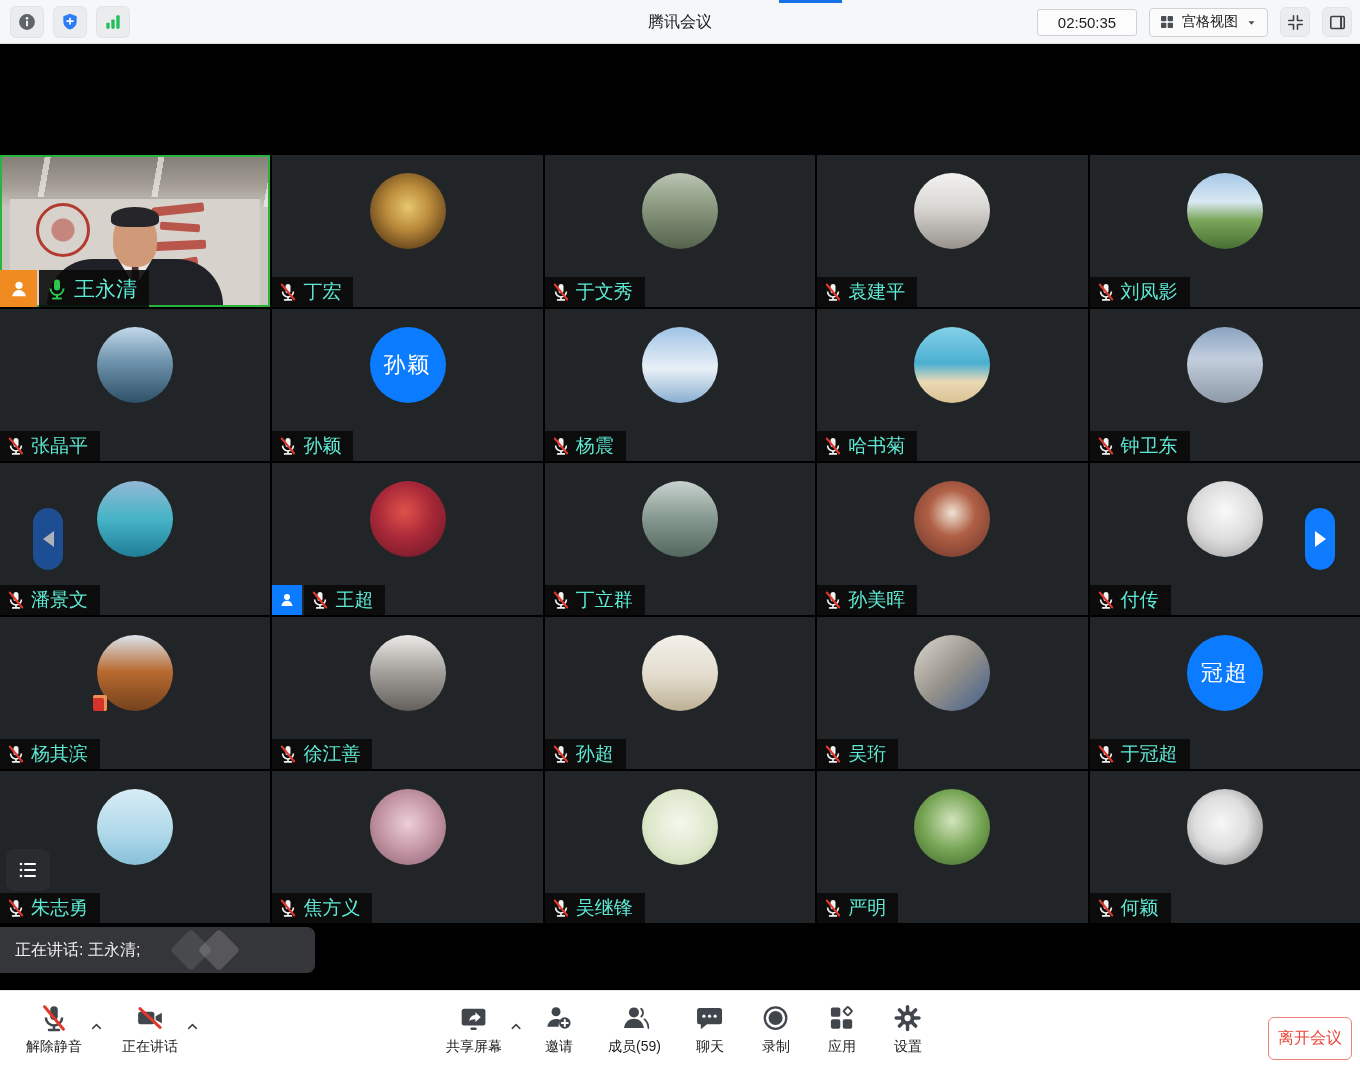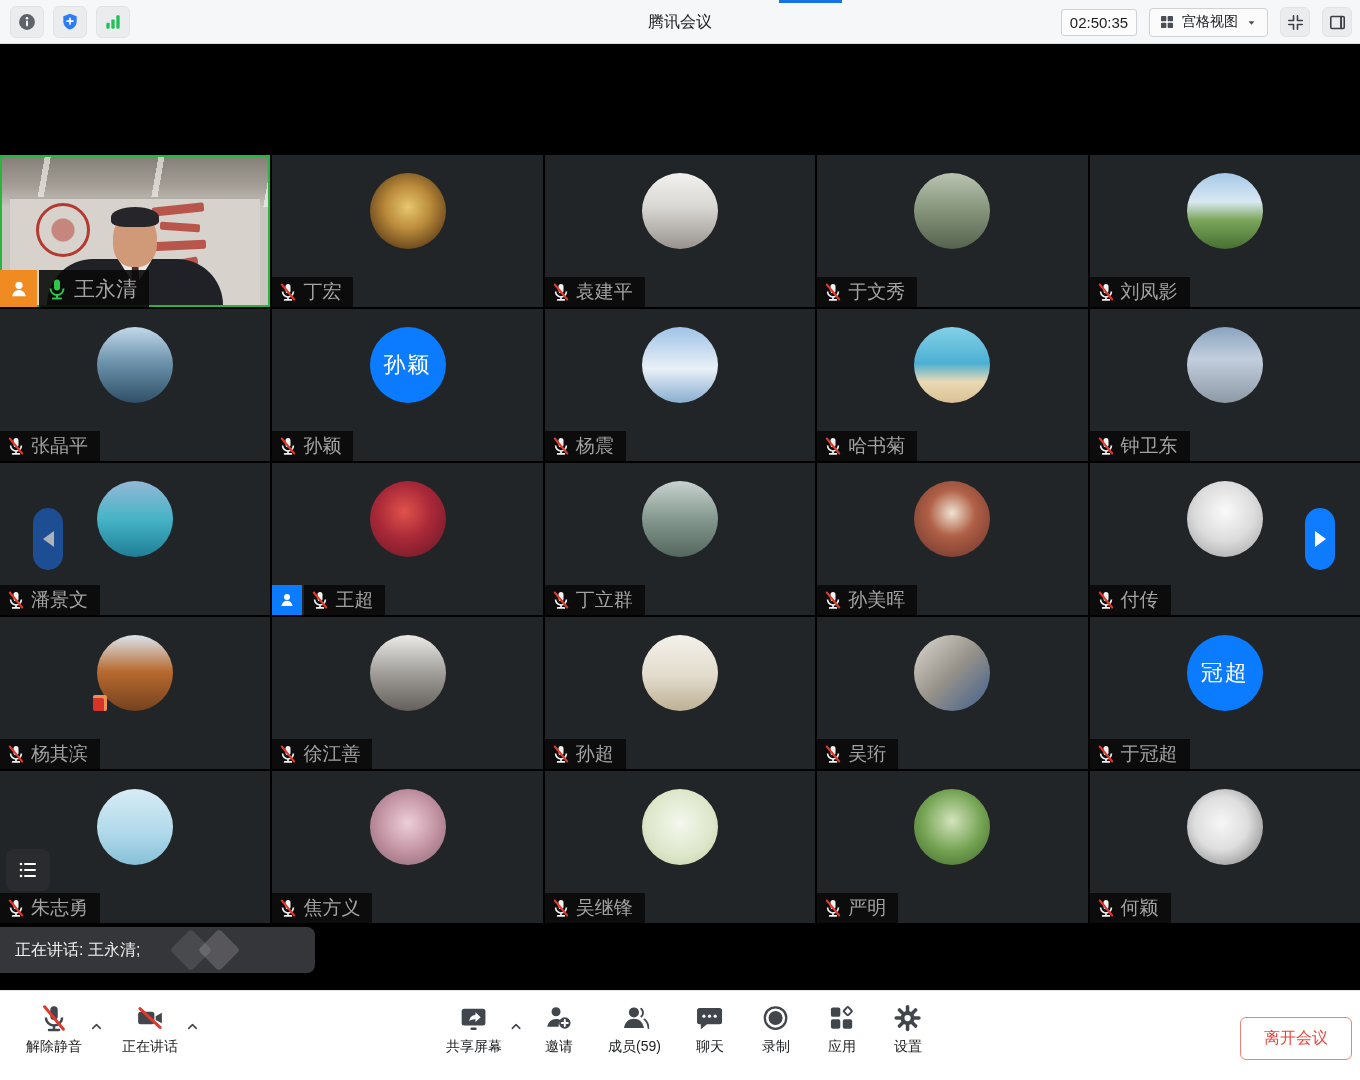--- a/index.html
+++ b/index.html
@@ -9,21 +9,21 @@
 
   
   .topbar { position:relative; height:44px; background:#f6f7f8; border-bottom:1px solid #dcdde0; flex:none; z-index:5; }
   .top-accent { position:absolute; top:0; left:779px; width:63px; height:3px; background:#1673e6; }
   .tb-left-icons { position:absolute; left:10px; top:6px; display:flex; gap:9px; }
   .chipbtn { width:34px; height:32px; border-radius:6px; background:#ebecee; border:1px solid #e2e3e5;
              display:flex; align-items:center; justify-content:center; cursor:pointer; }
   .topbar-title { position:absolute; left:0; right:0; top:0; height:36px; line-height:44px;
                   text-align:center; font-size:16px; color:#17181a; }
   .tb-right { position:absolute; right:8px; top:0; height:44px; display:flex; align-items:center; gap:12px; }
-  .timerbox { width:76px; height:27px; border:1px solid #cfd1d4; background:#fcfcfd; border-radius:3px;
+  .timerbox { width:100px; height:27px; border:1px solid #cfd1d4; background:#fcfcfd; border-radius:3px;
               font-size:15px; color:#1c1d1f; display:flex; align-items:center; justify-content:center; }
   .viewbtn { height:29px; border:1px solid #cfd1d4; background:#fbfbfc; border-radius:4px; padding:8px 9px;
              display:flex; align-items:center; gap:7px; font-size:14px; color:#17181a; cursor:pointer; }
   .sqbtn { width:30px; height:30px; border-radius:6px; background:#ebecee; border:1px solid #e2e3e5;
            display:flex; align-items:center; justify-content:center; cursor:pointer; color:#3c4046; }
 
   
   .stage { position:relative; height:946px; background:#000; flex:none; overflow:hidden; }
   .grid { position:absolute; left:0; right:0; top:111px; display:grid;
           grid-template-columns:repeat(5,1fr); grid-auto-rows:152px; gap:2px; }
@@ -40,21 +40,21 @@
   .label-row { position:absolute; left:0; bottom:0; display:flex; align-items:flex-end; gap:2px; }
   .badge { width:30px; height:30px; display:flex; align-items:center; justify-content:center; flex:none; }
   .badge.host { background:#ef8b20; }
   .badge.cohost { background:#0b7bff; }
   .badge svg { width:18px; height:18px; }
   .plabel { height:30px; background:rgba(10,10,10,.9); display:flex; align-items:center;
             gap:5px; padding:0 12px 0 6px; }
   .plabel .mic { width:20px; height:20px; flex:none; }
   .mic-off { color:#f2f2f2; }
   .mic-on  { color:#2bc84c; }
-  .pname { color:#a3a3a3; font-size:19px; white-space:nowrap; }
+  .pname { color:#5eead4; font-size:19px; white-space:nowrap; }
 
   .tile.video .badge { width:37px; height:37px; }
   .tile.video .badge svg { width:22px; height:22px; }
   .tile.video .plabel { height:37px; }
   .tile.video .plabel .mic { width:24px; height:24px; }
   .tile.video .pname { font-size:21px; }
 
   
   .scene { position:absolute; inset:2px; background:#c9c5bf; overflow:hidden; }
   .ceiling { position:absolute; left:0; right:0; top:0; height:34%;
@@ -105,21 +105,21 @@
   .toolbar { position:relative; height:106px; background:#fff; border-top:1px solid #e3e4e6; flex:none; }
   .tb-left { position:absolute; left:10px; top:10px; display:flex; align-items:flex-start; }
   .tb-center { position:absolute; left:50.4%; top:10px; transform:translateX(-50%);
                display:flex; align-items:flex-start; }
   .tb-item { display:flex; flex-direction:column; align-items:center; padding:0 16px; cursor:pointer; color:#41464d; }
   .tb-item .ic { width:34px; height:34px; display:flex; align-items:center; justify-content:center; }
   .tb-item .ic svg { width:30px; height:30px; }
   .tb-label { margin-top:3px; font-size:14px; color:#1c1d1f; white-space:nowrap; }
   .chev { width:20px; height:34px; margin:8px 0 0 -12px; display:flex; align-items:center;
           justify-content:center; cursor:pointer; }
-  .leave-btn { position:absolute; right:8px; top:26px; padding:10px 23px; font-size:16px; color:#e8453a;
+  .leave-btn { position:absolute; right:8px; top:26px; padding:10px 9px; font-size:16px; color:#e8453a;
                background:#fff; border:1px solid #ee8177; border-radius:6px; cursor:pointer;
                font-family:inherit; }
 </style>
 </head>
 <body>
 
 <svg style="position:absolute;width:0;height:0" aria-hidden="true">
   <defs>
     <symbol id="i-mic" viewBox="0 0 24 24">
       <rect x="9" y="2.5" width="6" height="11" rx="3" fill="currentColor"></rect>
@@ -320,43 +320,43 @@
         <svg class="mic mic-off" viewBox="0 0 24 24">
                 <use href="#i-mic-off"></use>
               </svg>
 
         <span class="pname">丁宏</span>
       </span>
     </div>
   </div>
         <div class="tile">
 
+    <div class="avatar" style="background: linear-gradient(rgb(185, 196, 178) 0%, rgb(138, 152, 127) 45%, rgb(85, 98, 77) 100%);"></div>
+    <div class="label-row">
+
+      <span class="plabel">
+        <svg class="mic mic-off" viewBox="0 0 24 24">
+                <use href="#i-mic-off"></use>
+              </svg>
+
+        <span class="pname">于文秀</span>
+      </span>
+    </div>
+  </div>
+        <div class="tile">
+
     <div class="avatar" style="background: linear-gradient(rgb(242, 241, 239) 0%, rgb(217, 215, 211) 45%, rgb(151, 146, 140) 100%);"></div>
     <div class="label-row">
 
       <span class="plabel">
         <svg class="mic mic-off" viewBox="0 0 24 24">
                 <use href="#i-mic-off"></use>
               </svg>
 
         <span class="pname">袁建平</span>
-      </span>
-    </div>
-  </div>
-        <div class="tile">
-
-    <div class="avatar" style="background: linear-gradient(rgb(185, 196, 178) 0%, rgb(138, 152, 127) 45%, rgb(85, 98, 77) 100%);"></div>
-    <div class="label-row">
-
-      <span class="plabel">
-        <svg class="mic mic-off" viewBox="0 0 24 24">
-                <use href="#i-mic-off"></use>
-              </svg>
-
-        <span class="pname">于文秀</span>
       </span>
     </div>
   </div>
         <div class="tile">
 
     <div class="avatar" style="background: linear-gradient(rgb(166, 200, 232) 0%, rgb(217, 232, 242) 38%, rgb(123, 166, 90) 62%, rgb(70, 111, 51) 100%);"></div>
     <div class="label-row">
 
       <span class="plabel">
         <svg class="mic mic-off" viewBox="0 0 24 24">

